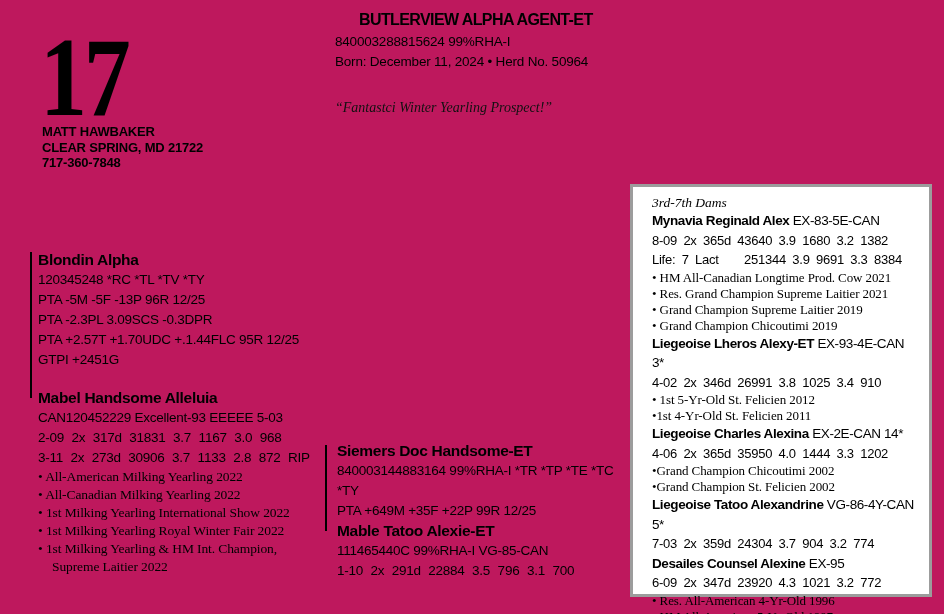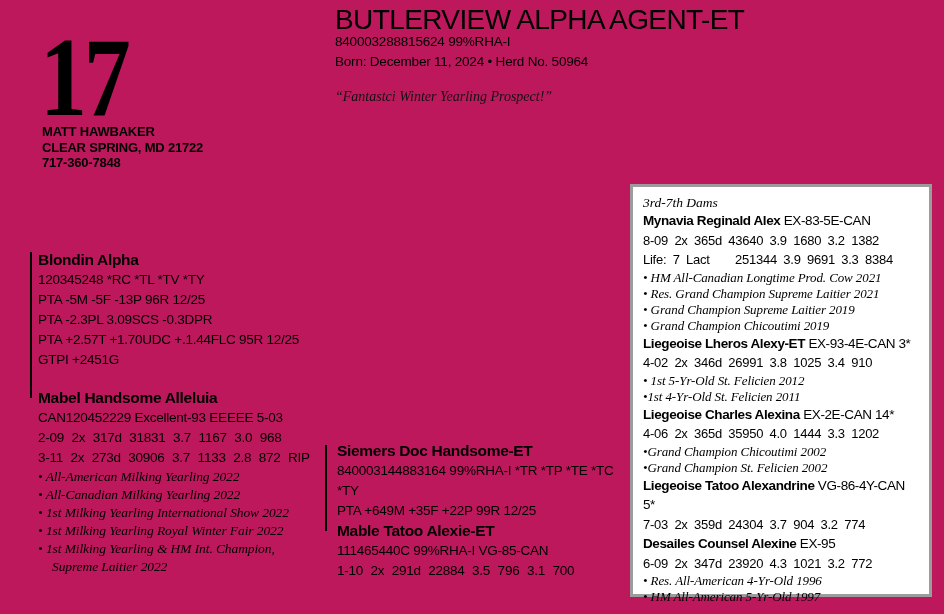--- a/index.html
+++ b/index.html
@@ -10,44 +10,44 @@
   .lot{position:absolute;left:40px;top:26px;font-family:"Liberation Serif",serif;
        font-weight:700;font-size:112px;line-height:0.92;letter-spacing:-4px;
        display:inline-block;transform:scaleX(0.84);transform-origin:left top;}
 
   
   .consignor{position:absolute;left:42px;top:124px;font-weight:700;font-size:13px;
              line-height:15.5px;letter-spacing:-0.2px;}
 
   
   .header{position:absolute;left:335px;top:8px;width:560px;}
-  .header .name{font-weight:400;font-size:28px;line-height:24px;letter-spacing:-0.6px;}
+  .header .name{font-weight:700;font-size:16px;line-height:24px;letter-spacing:-0.6px;margin-left:24px;}
   .header .sub{font-size:13.5px;line-height:20px;letter-spacing:-0.2px;}
-  .header .quote{margin-top:16px;font-family:"Liberation Serif",serif;font-style:italic;
+  .header .quote{margin-top:27px;font-family:"Liberation Serif",serif;font-style:italic;
                  font-size:14px;line-height:17px;color:#111;}
 
   
   .ped-title{font-weight:700;font-size:15.5px;line-height:20px;letter-spacing:-0.3px;}
   .ped-line{font-size:13.5px;line-height:20px;letter-spacing:-0.25px;white-space:pre-wrap;}
   .num{word-spacing:4px;}
-  .award{font-family:"Liberation Serif",serif;font-style:italic;font-size:13.5px;
+  .award{font-family:"Liberation Serif",serif;font-size:13.5px;
          line-height:18px;letter-spacing:-0.1px;white-space:pre-wrap;}
   .award.indent{padding-left:14px;}
 
   .sire-block{position:absolute;left:38px;top:250px;width:290px;}
   .dam-block{position:absolute;left:38px;top:388px;width:300px;}
   .dam-sire-block{position:absolute;left:337px;top:441px;width:290px;}
 
   .bracket{position:absolute;width:2px;background:#000;}
   .bracket.left{left:30px;top:252px;height:146px;}
   .bracket.mid{left:325px;top:445px;height:86px;}
 
   
   .dams-box{position:absolute;left:630px;top:184px;width:302px;height:413px;
-            border:3px solid #9c9c9c;box-sizing:border-box;padding:7px 10px 0 10px;background:#fff;}
+            border:3px solid #9c9c9c;box-sizing:border-box;padding:7px 10px 0 19px;background:#fff;}
   .dams-box .box-title{font-family:"Liberation Serif",serif;font-style:italic;
             font-size:13.5px;line-height:17px;}
   .dams-box .entry-name{font-size:13.5px;line-height:19.5px;letter-spacing:-0.4px;}
   .dams-box .entry-name b{font-weight:700;}
   .dams-box .entry-line{font-size:13px;line-height:19.5px;letter-spacing:-0.25px;
             word-spacing:3px;white-space:pre-wrap;}
   .dams-box .award{font-size:13px;line-height:16px;}
 </style>
 </head>
 <body>

